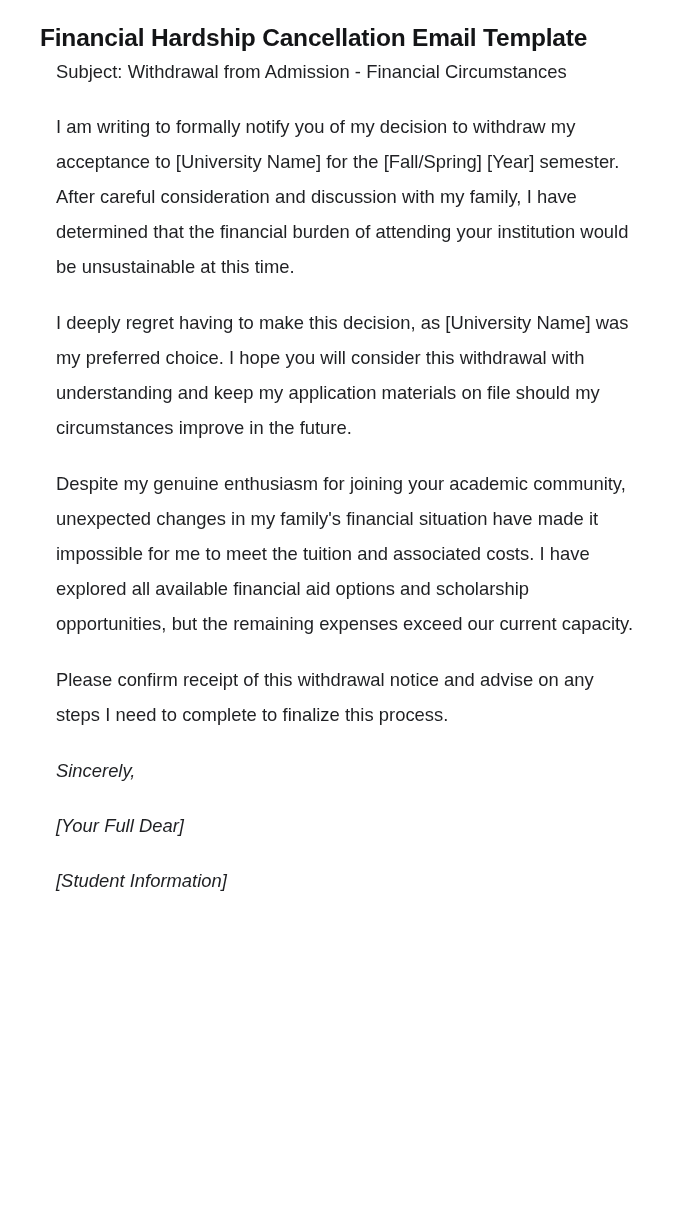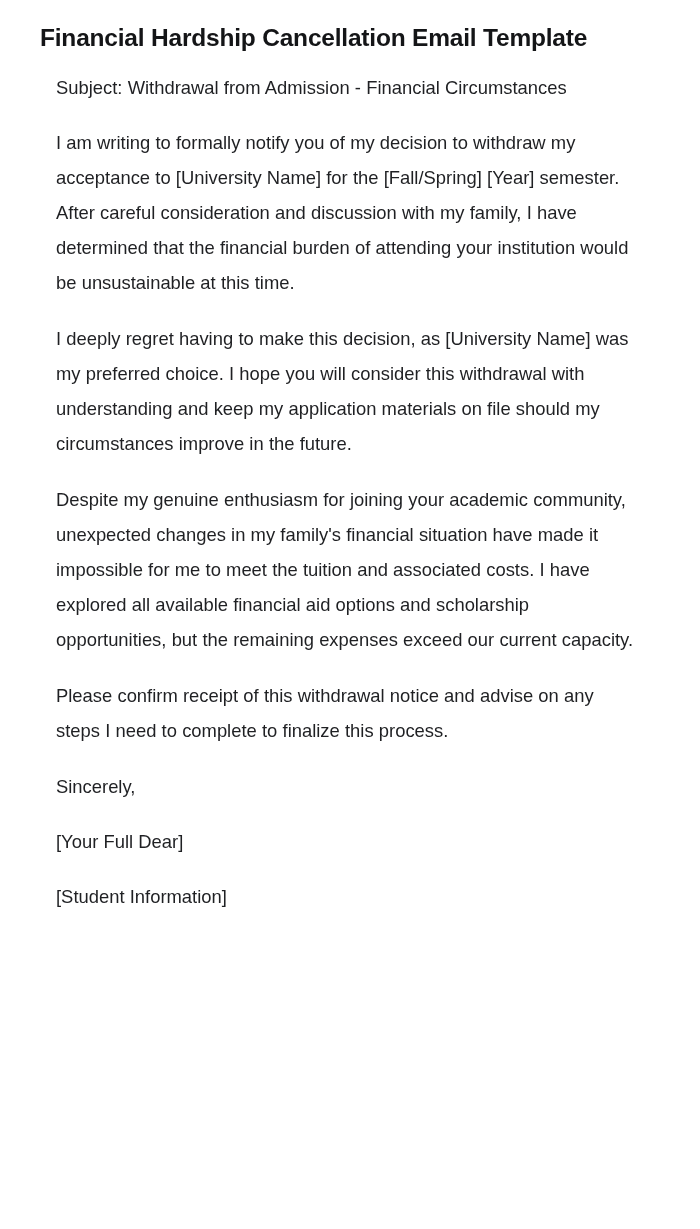--- a/index.html
+++ b/index.html
@@ -19,39 +19,40 @@
     box-sizing: border-box;
     padding: 22px 62px 20px 40px;
     background: #ffffff;
   }
   .doc-title {
     font-size: 24.5px;
     font-weight: bold;
     line-height: 32px;
     letter-spacing: -0.2px;
     color: #141517;
-    margin: 0 0 16px 0;
+    margin: 0 0 0 0;
     white-space: nowrap;
   }
   .para {
     font-size: 18.4px;
     line-height: 35px;
     color: #1f2023;
     margin: 0 0 21px 16px;
     text-align: left;
     word-spacing: 0.1px;
   }
   .para:last-child {
     margin-bottom: 0;
   }
   .subject-line {
     margin-bottom: 20px;
   }
   .sig-line {
     margin-bottom: 20px;
+    font-style: italic;
   }
 </style>
 </head>
 <body>
 
 <div class="page">
 
   <h1 class="doc-title">Financial Hardship Cancellation Email Template</h1>
 
   <p class="para subject-line">Subject: Withdrawal from Admission - Financial Circumstances</p>

